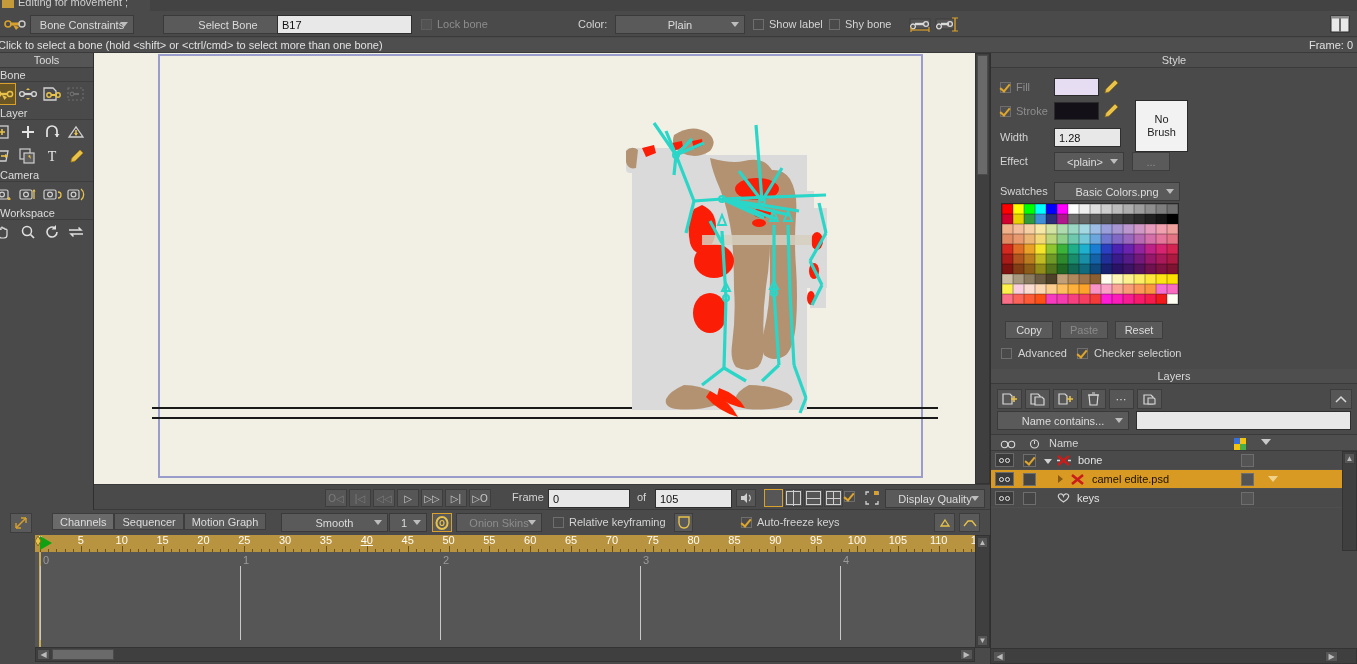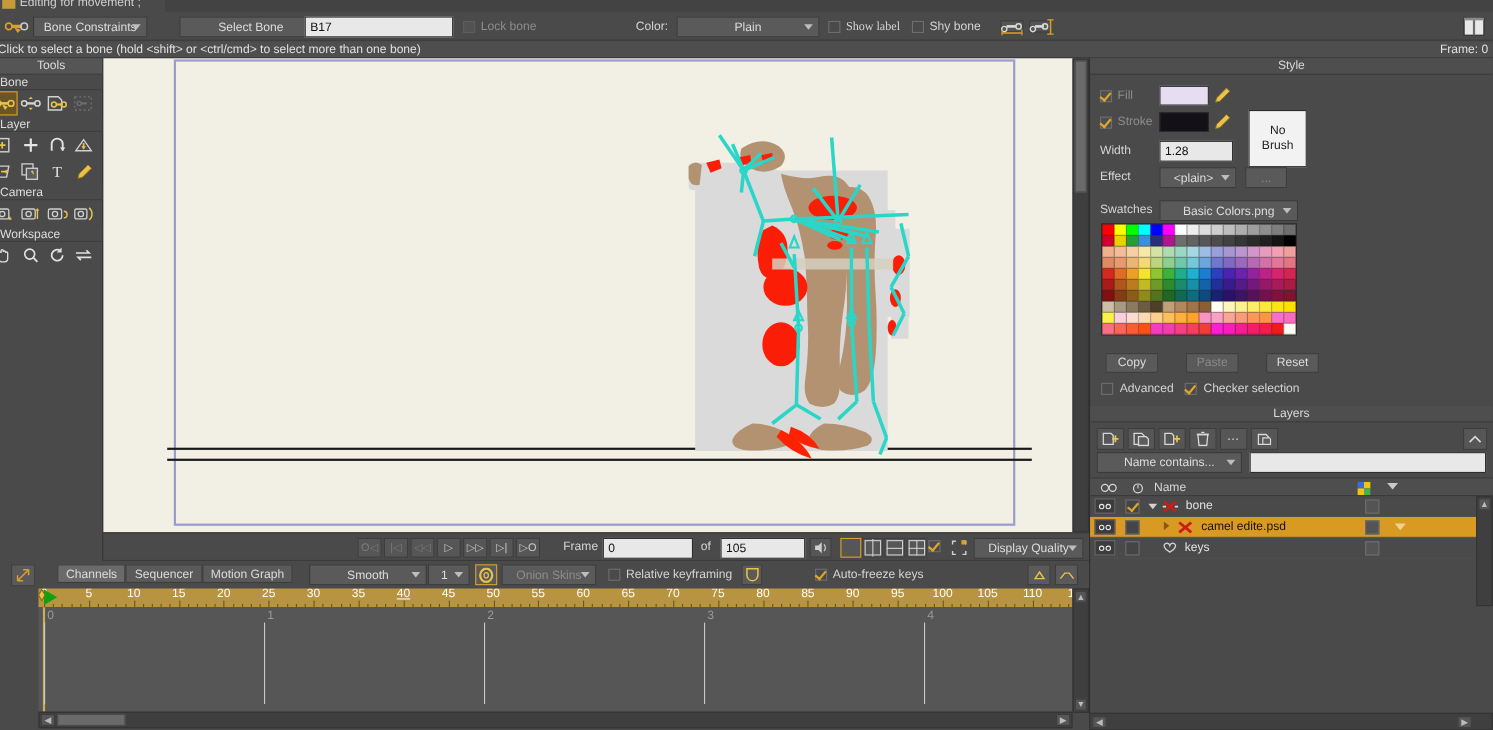--- a/index.html
+++ b/index.html
@@ -151,21 +151,21 @@
   </div>
   <div class="abs" style="left:497px;top:7px;display:flex;align-items:center;gap:5px;margin-top:36px;">
     <span class="chk"></span>
     <span class="lbl">Lasso mode</span>
   </div>
   <div class="abs lbl" style="left:578px;top:7px;">Color:</div>
   <div class="combo" style="position:absolute;left:615px;top:4px;width:130px;">
     <span>Plain</span>
     <span class="arrow"></span>
   </div>
-  <div class="abs" style="left:753px;top:7px;display:flex;align-items:center;gap:5px;font-family:Liberation Serif, serif;">
+  <div class="abs" style="left:753px;top:7px;display:flex;align-items:center;gap:5px;">
     <span class="chk"></span>
     <span class="lbl">Show label</span>
   </div>
   <div class="abs" style="left:829px;top:7px;display:flex;align-items:center;gap:5px;">
     <span class="chk"></span>
     <span class="lbl">Shy bone</span>
   </div>
   <div class="ic" style="left:908px;top:4px;">
     <svg width="24" height="18" viewBox="0 0 24 18">
       <rect x="2" y="4" width="20" height="10" fill="#555" stroke="#3d3d3d"></rect>
@@ -937,21 +937,21 @@
         <div style="background: rgb(252, 29, 213); width: 11px; height: 10px; box-shadow: rgba(0, 0, 0, 0.35) 0px 0px 0px 0.5px inset;"></div>
         <div style="background: rgb(251, 28, 187); width: 11px; height: 10px; box-shadow: rgba(0, 0, 0, 0.35) 0px 0px 0px 0.5px inset;"></div>
         <div style="background: rgb(248, 28, 146); width: 11px; height: 10px; box-shadow: rgba(0, 0, 0, 0.35) 0px 0px 0px 0.5px inset;"></div>
         <div style="background: rgb(246, 27, 107); width: 11px; height: 10px; box-shadow: rgba(0, 0, 0, 0.35) 0px 0px 0px 0.5px inset;"></div>
         <div style="background: rgb(244, 27, 77); width: 11px; height: 10px; box-shadow: rgba(0, 0, 0, 0.35) 0px 0px 0px 0.5px inset;"></div>
         <div style="background: rgb(240, 26, 26); width: 11px; height: 10px; box-shadow: rgba(0, 0, 0, 0.35) 0px 0px 0px 0.5px inset;"></div>
         <div style="background: rgb(255, 255, 244); width: 11px; height: 10px; box-shadow: rgba(0, 0, 0, 0.35) 0px 0px 0px 0.5px inset;"></div>
       </div>
   </div>
 
-  <div class="abs" style="left:14px;top:268px;display:flex;gap:25px;">
+  <div class="abs" style="left:14px;top:268px;display:flex;gap:7px;">
     <div class="btn" style="width:48px;height:18px;">Copy</div>
     <div class="btn disabled" style="width:48px;height:18px;">Paste</div>
     <div class="btn" style="width:48px;height:18px;">Reset</div>
   </div>
 
   <div class="abs" style="left:10px;top:294px;display:flex;align-items:center;gap:6px;">
     <span class="chk"></span>
     <span class="lbl">Advanced</span>
   </div>
   <div class="abs" style="left:86px;top:294px;display:flex;align-items:flex-end;gap:6px;">

